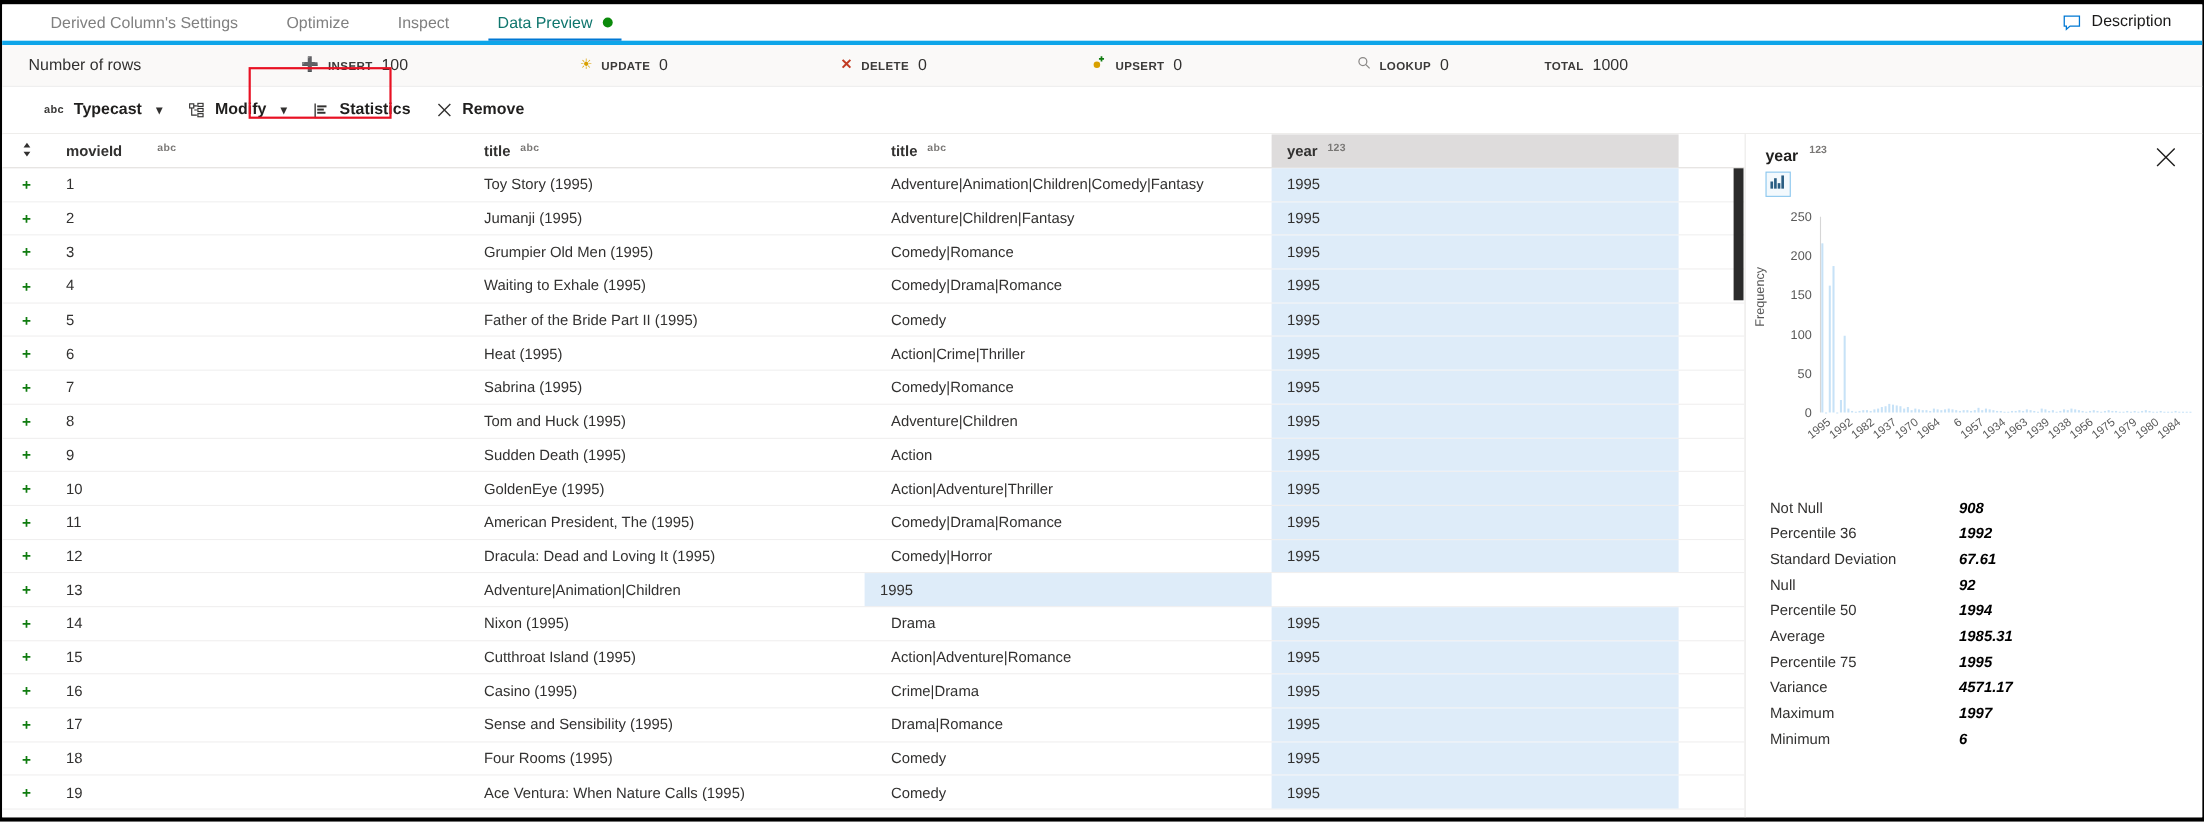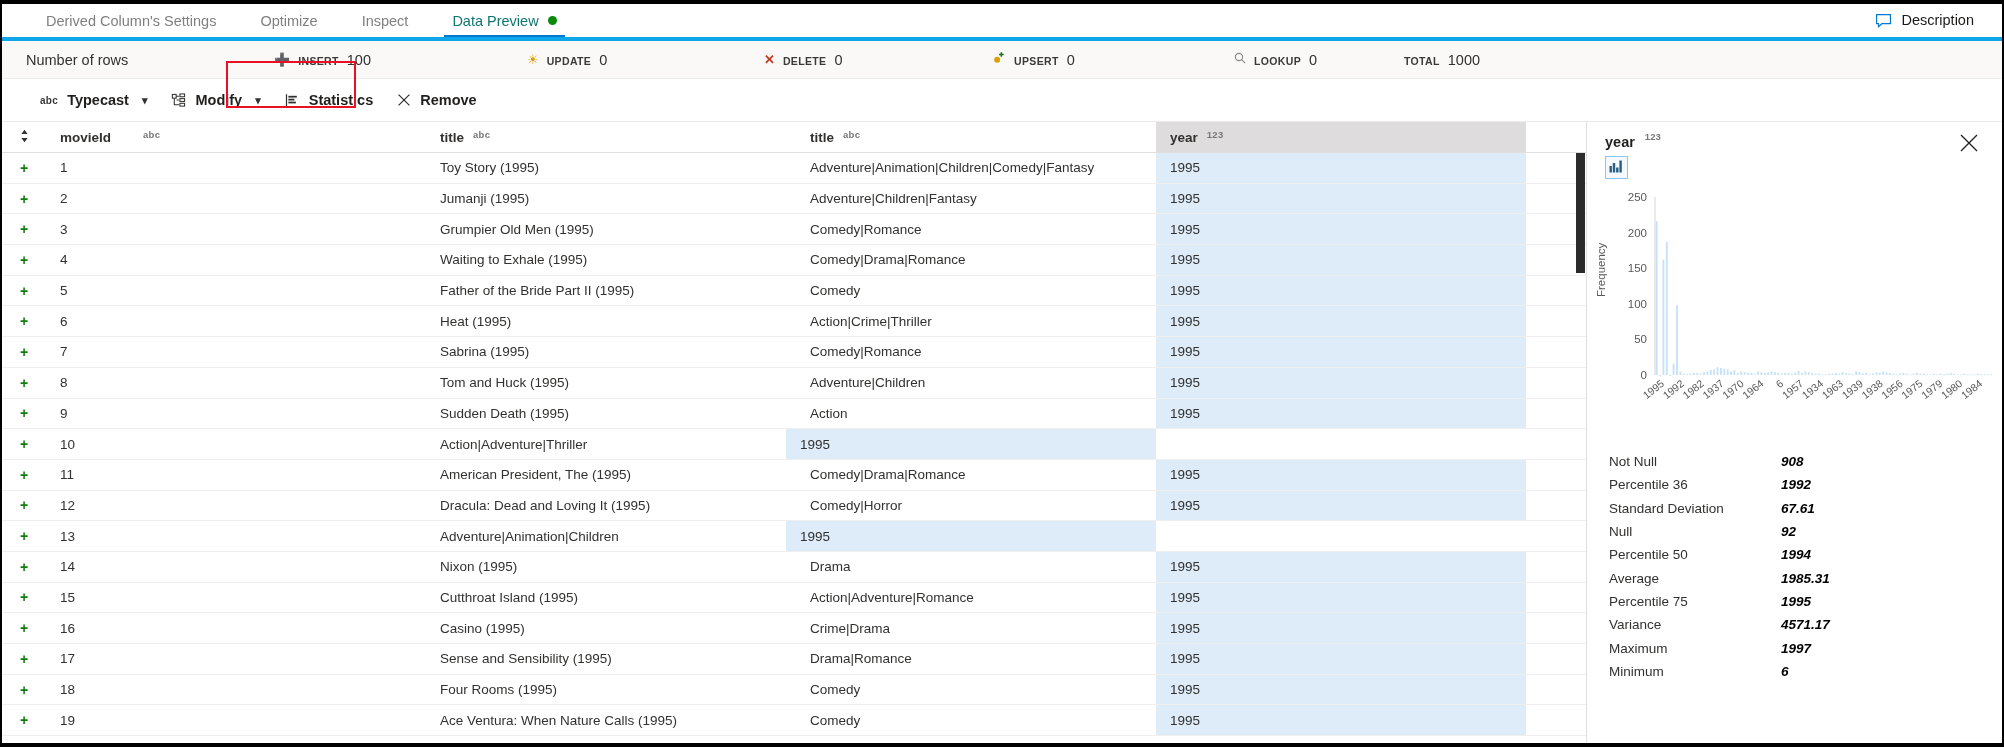--- a/index.html
+++ b/index.html
@@ -484,20 +484,21 @@
           <div class="grow">
             <div class="gc plus">+</div>
             <div class="gc id">9</div>
             <div class="gc title">Sudden Death (1995)</div>
             <div class="gc genre">Action</div>
             <div class="gc year">1995</div>
           </div>
           <div class="grow">
             <div class="gc plus">+</div>
             <div class="gc id">10</div>
+            <div class="gc title">GoldenEye (1995)</div>
             <div class="gc genre">Action|Adventure|Thriller</div>
             <div class="gc year">1995</div>
           </div>
           <div class="grow">
             <div class="gc plus">+</div>
             <div class="gc id">11</div>
             <div class="gc title">American President, The (1995)</div>
             <div class="gc genre">Comedy|Drama|Romance</div>
             <div class="gc year">1995</div>
           </div>

